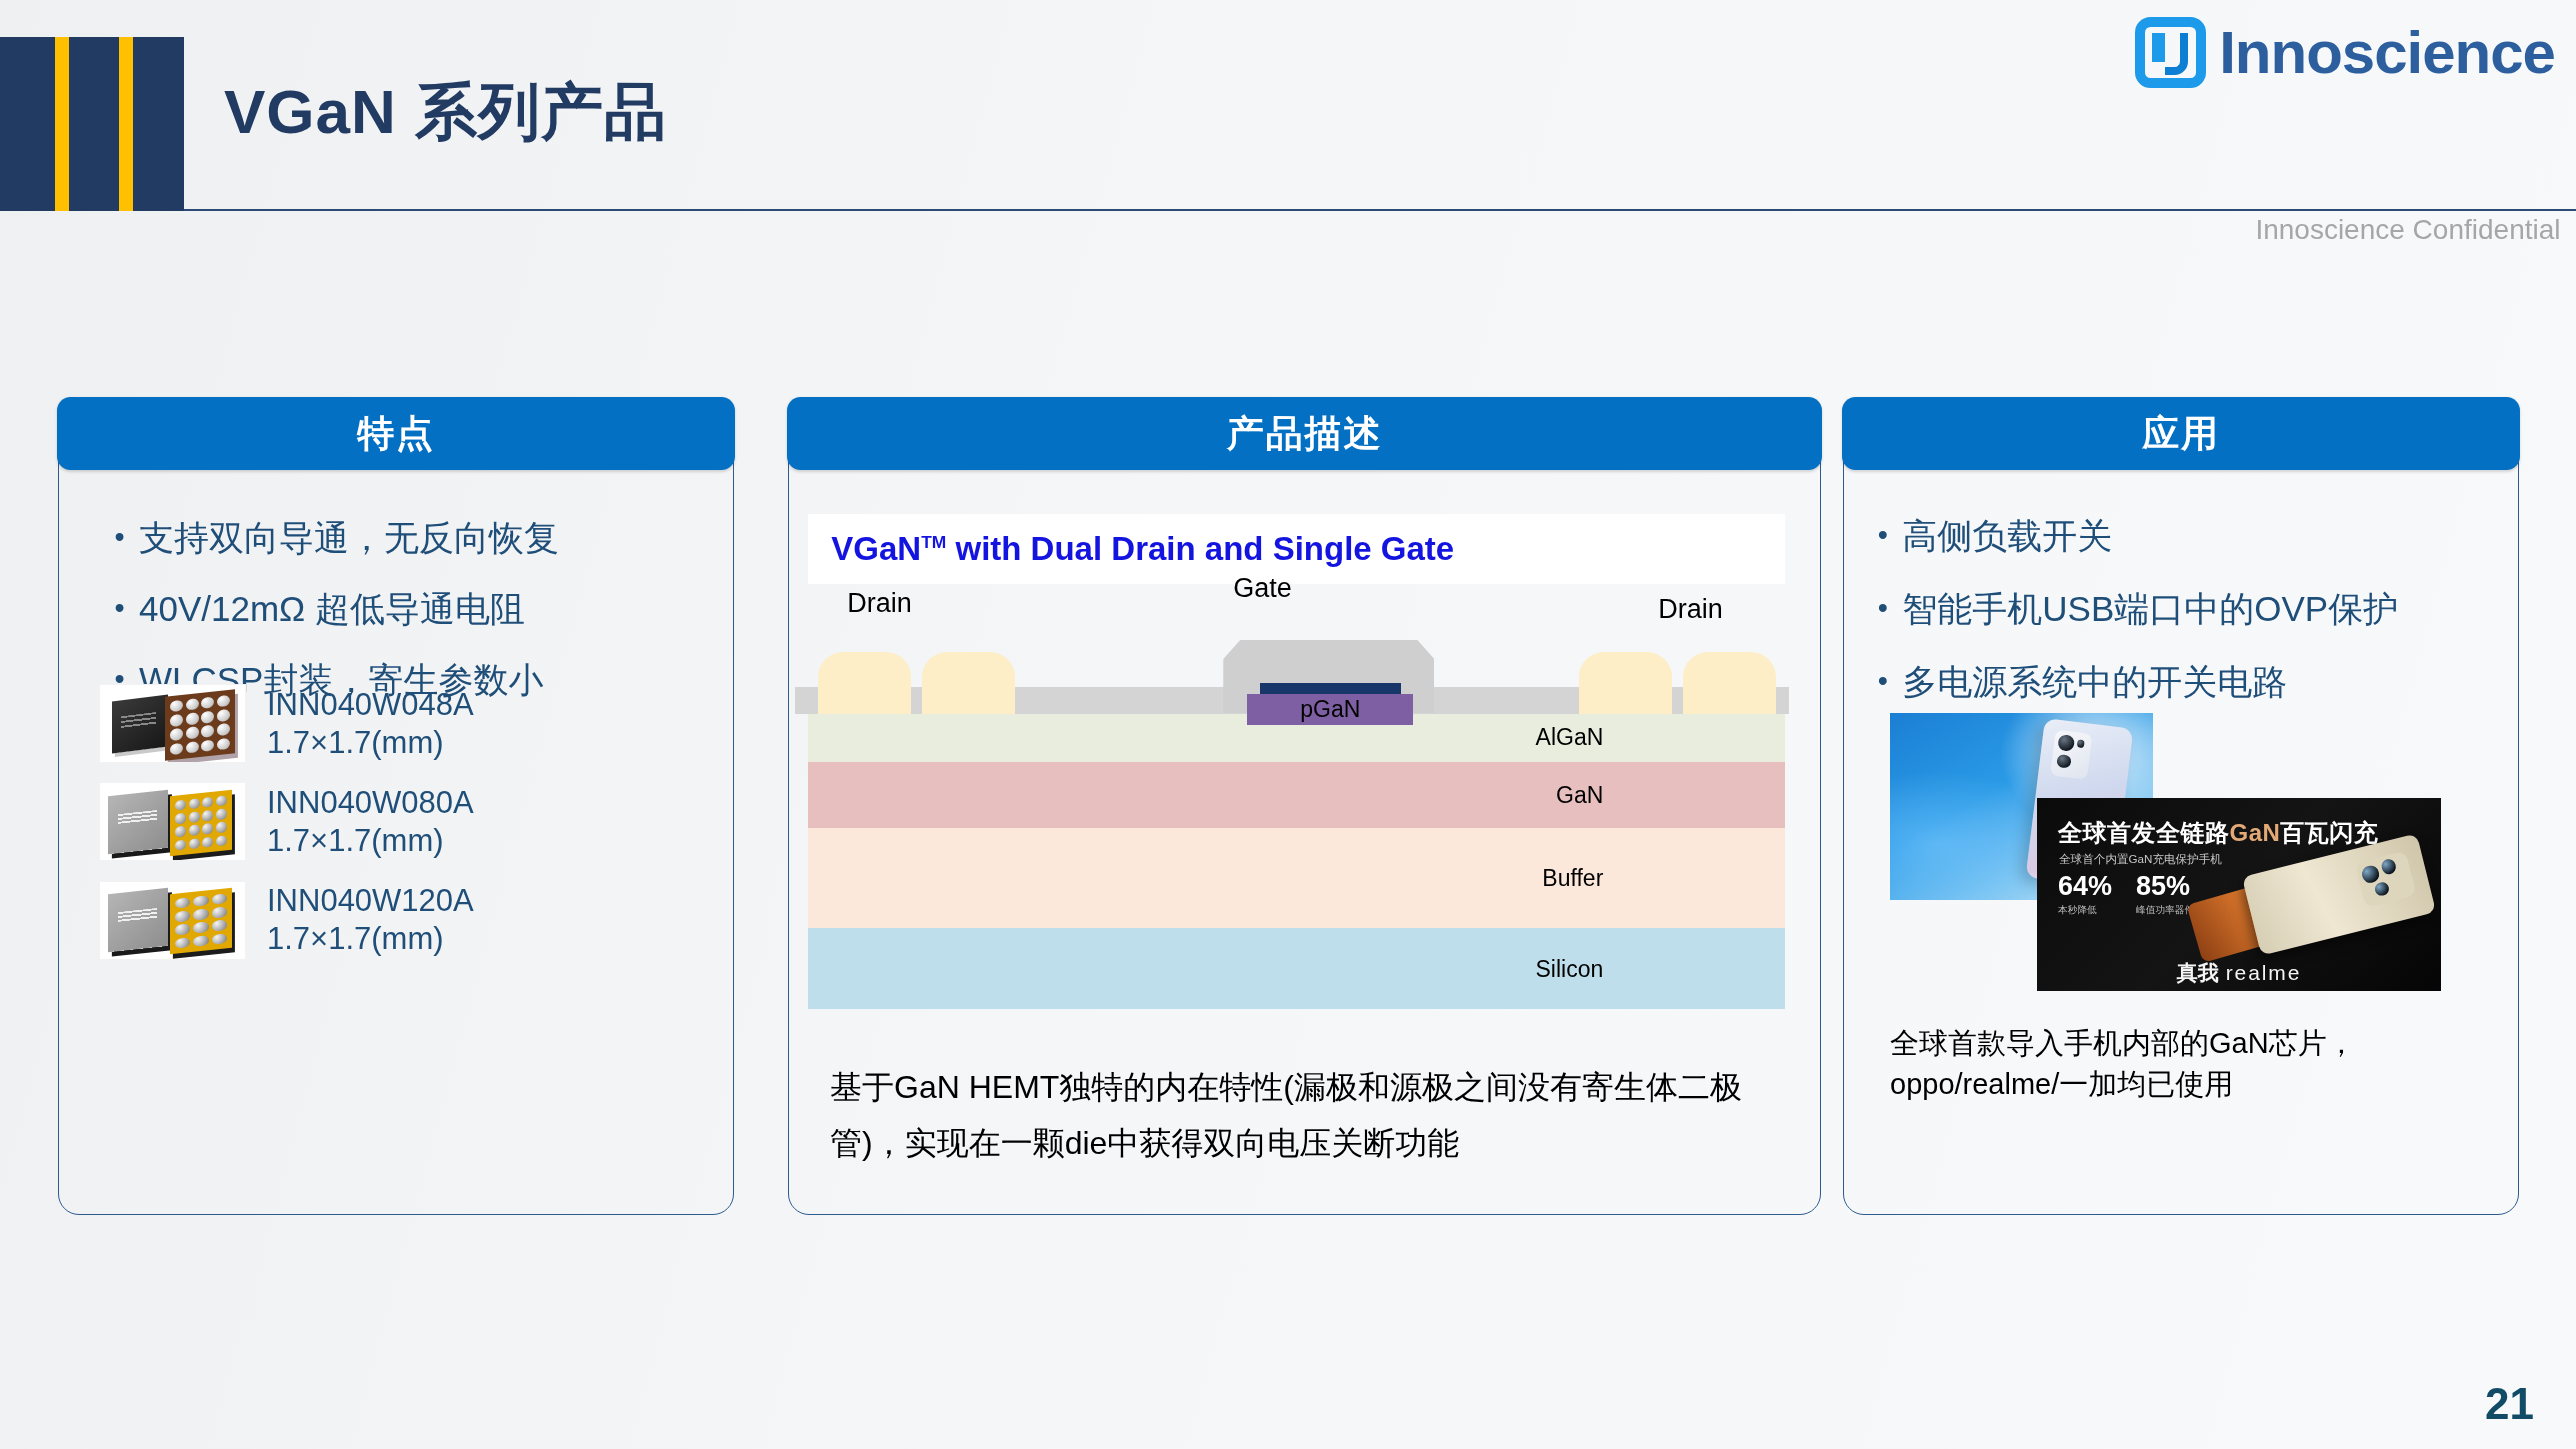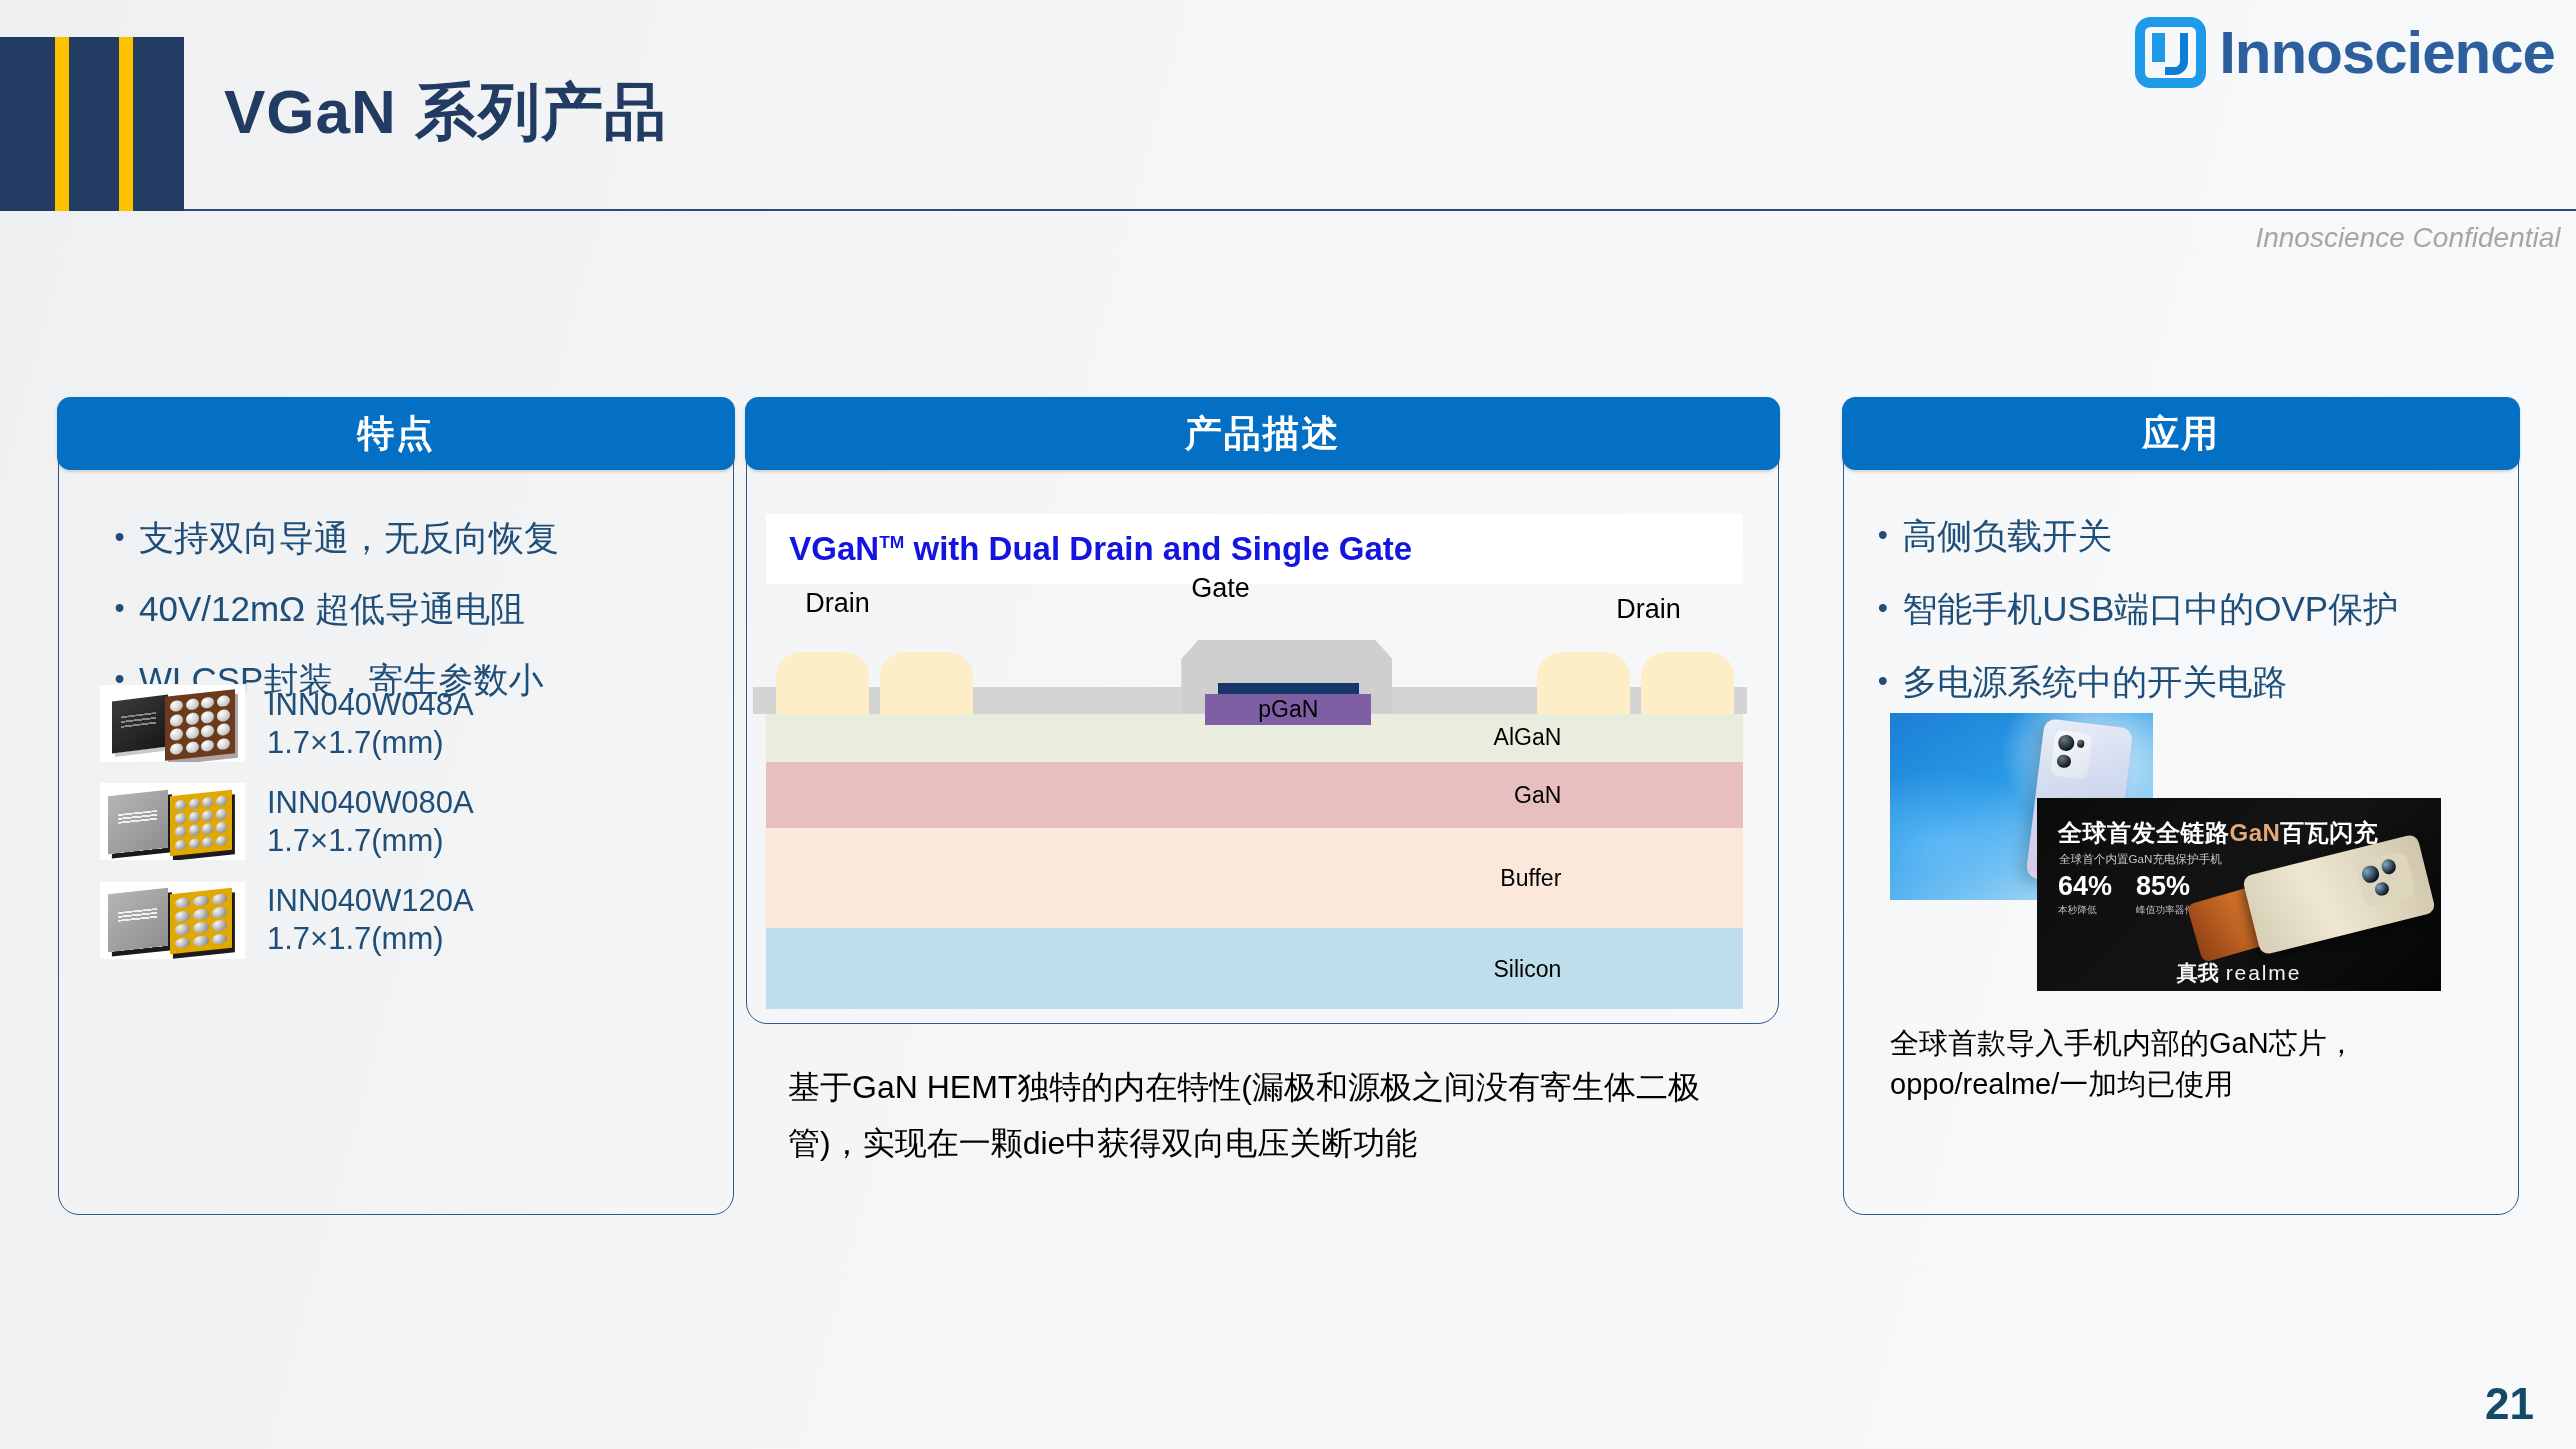--- a/index.html
+++ b/index.html
@@ -63,22 +63,22 @@
     border:8.7px solid #0c7fd4;
     border-top:none; border-left:none;
     border-bottom-right-radius:13.5px;
   }
   .logo-text {
     font-size:60px; font-weight:bold; color:#2d5f9e;
     letter-spacing:-1px; line-height:1;
   }
 
   .confidential {
-    position:absolute; right:15.5px; top:222px;
-    font-size:28px; font-style:italic; color:#a6a6a6;
+    position:absolute; right:15.5px; top:214px;
+    font-size:28px; color:#a6a6a6;
     white-space:nowrap;
   }
 
   
   .card {
     position:absolute;
     border:1.9px solid #2e5a90;
     border-radius:21px;
     background:transparent;
   }
@@ -88,21 +88,21 @@
     background:#0470c4; border-radius:13.5px;
     display:flex; align-items:center; justify-content:center;
     box-shadow:0 1.9px 2.9px rgba(0,0,0,.15);
   }
   .card-header-text {
     color:#fff; font-size:37px; font-weight:bold; letter-spacing:1.9px;
   }
   .card-body { position:absolute; left:0; top:73px; right:0; bottom:0; }
 
   #card-features  { left:58px;   top:398px; width:676px;  height:817px; }
-  #card-desc      { left:746px;  top:398px; width:1033px; height:626px; }
+  #card-desc      { left:788px;  top:398px; width:1033px; height:817px; }
   #card-apps      { left:1843px; top:398px; width:676px;  height:817px; }
 
   
   .bullets { position:absolute; left:0; top:0; width:100%; }
   .bullet-row {
     display:flex; align-items:flex-start;
     color:#1f4e79; font-size:35px; line-height:1.25;
   }
   .bullet-dot {
     width:39px; flex:0 0 39px; text-align:center;

